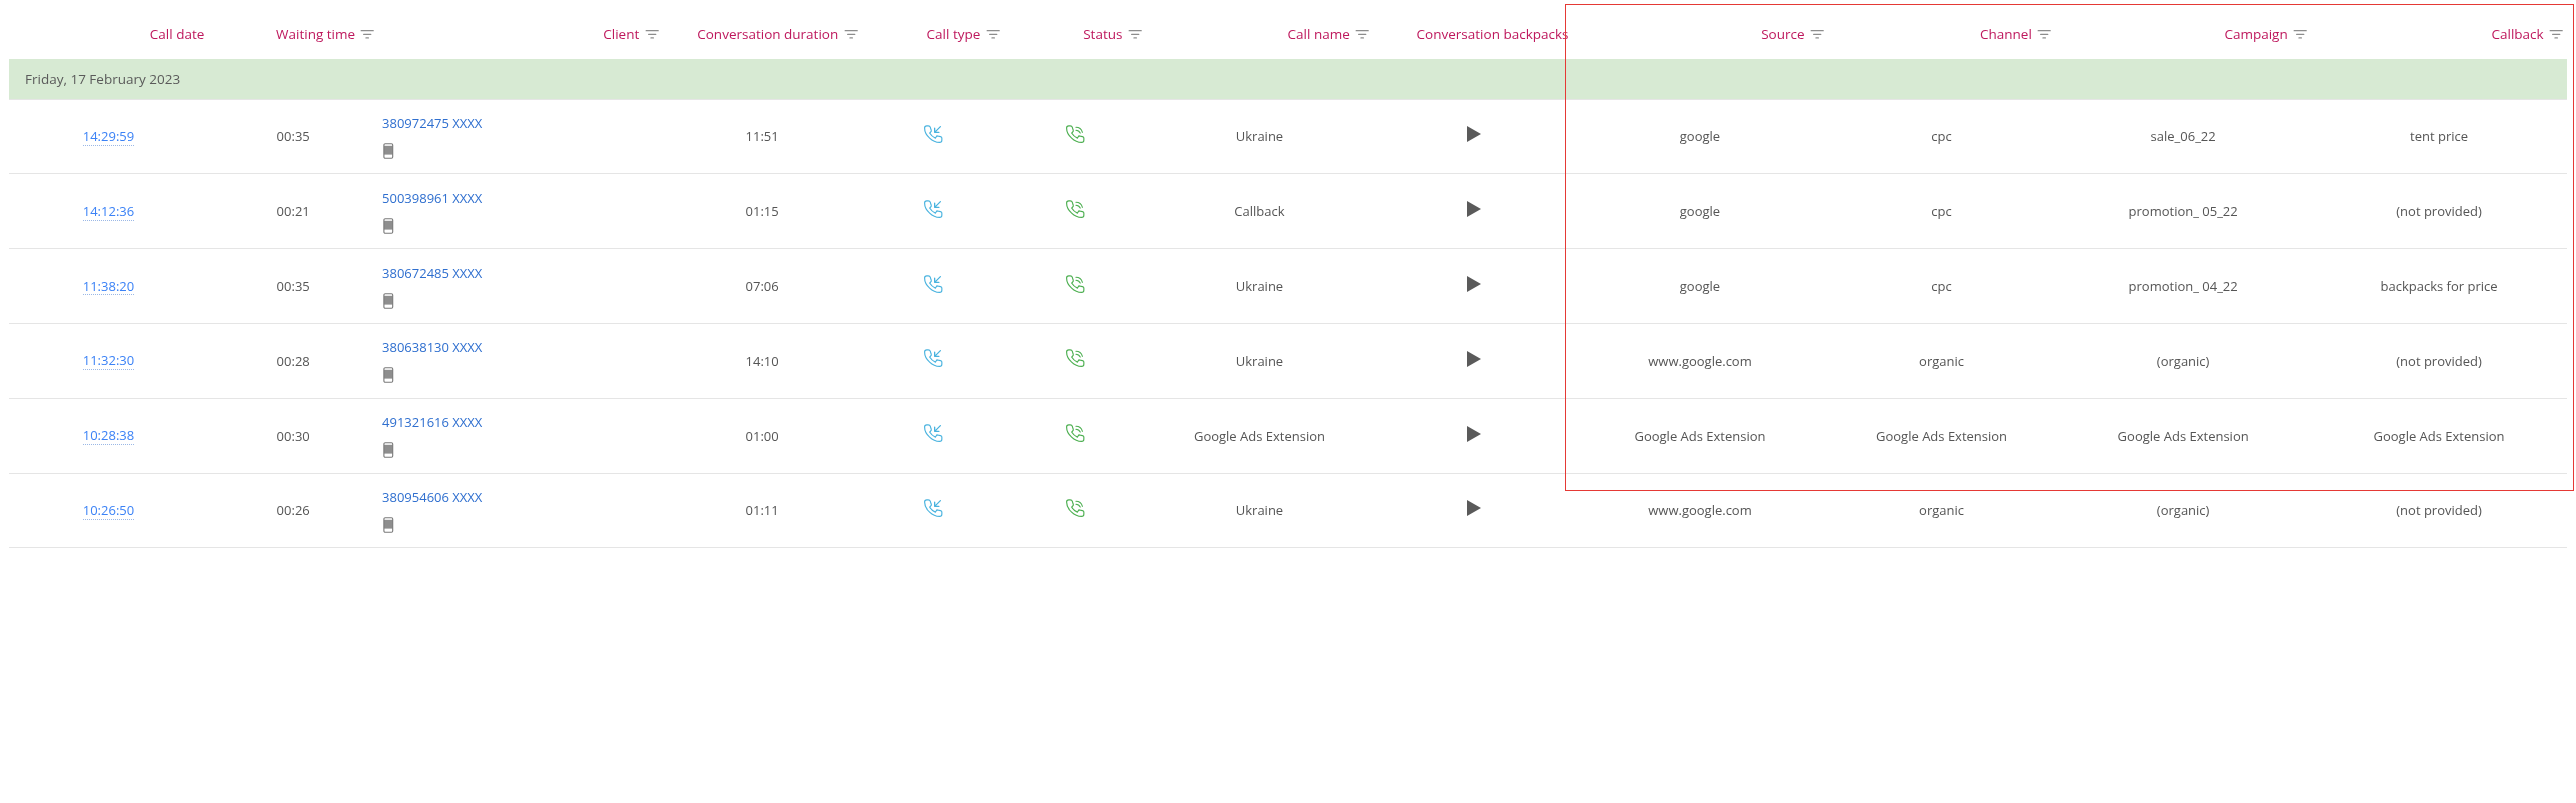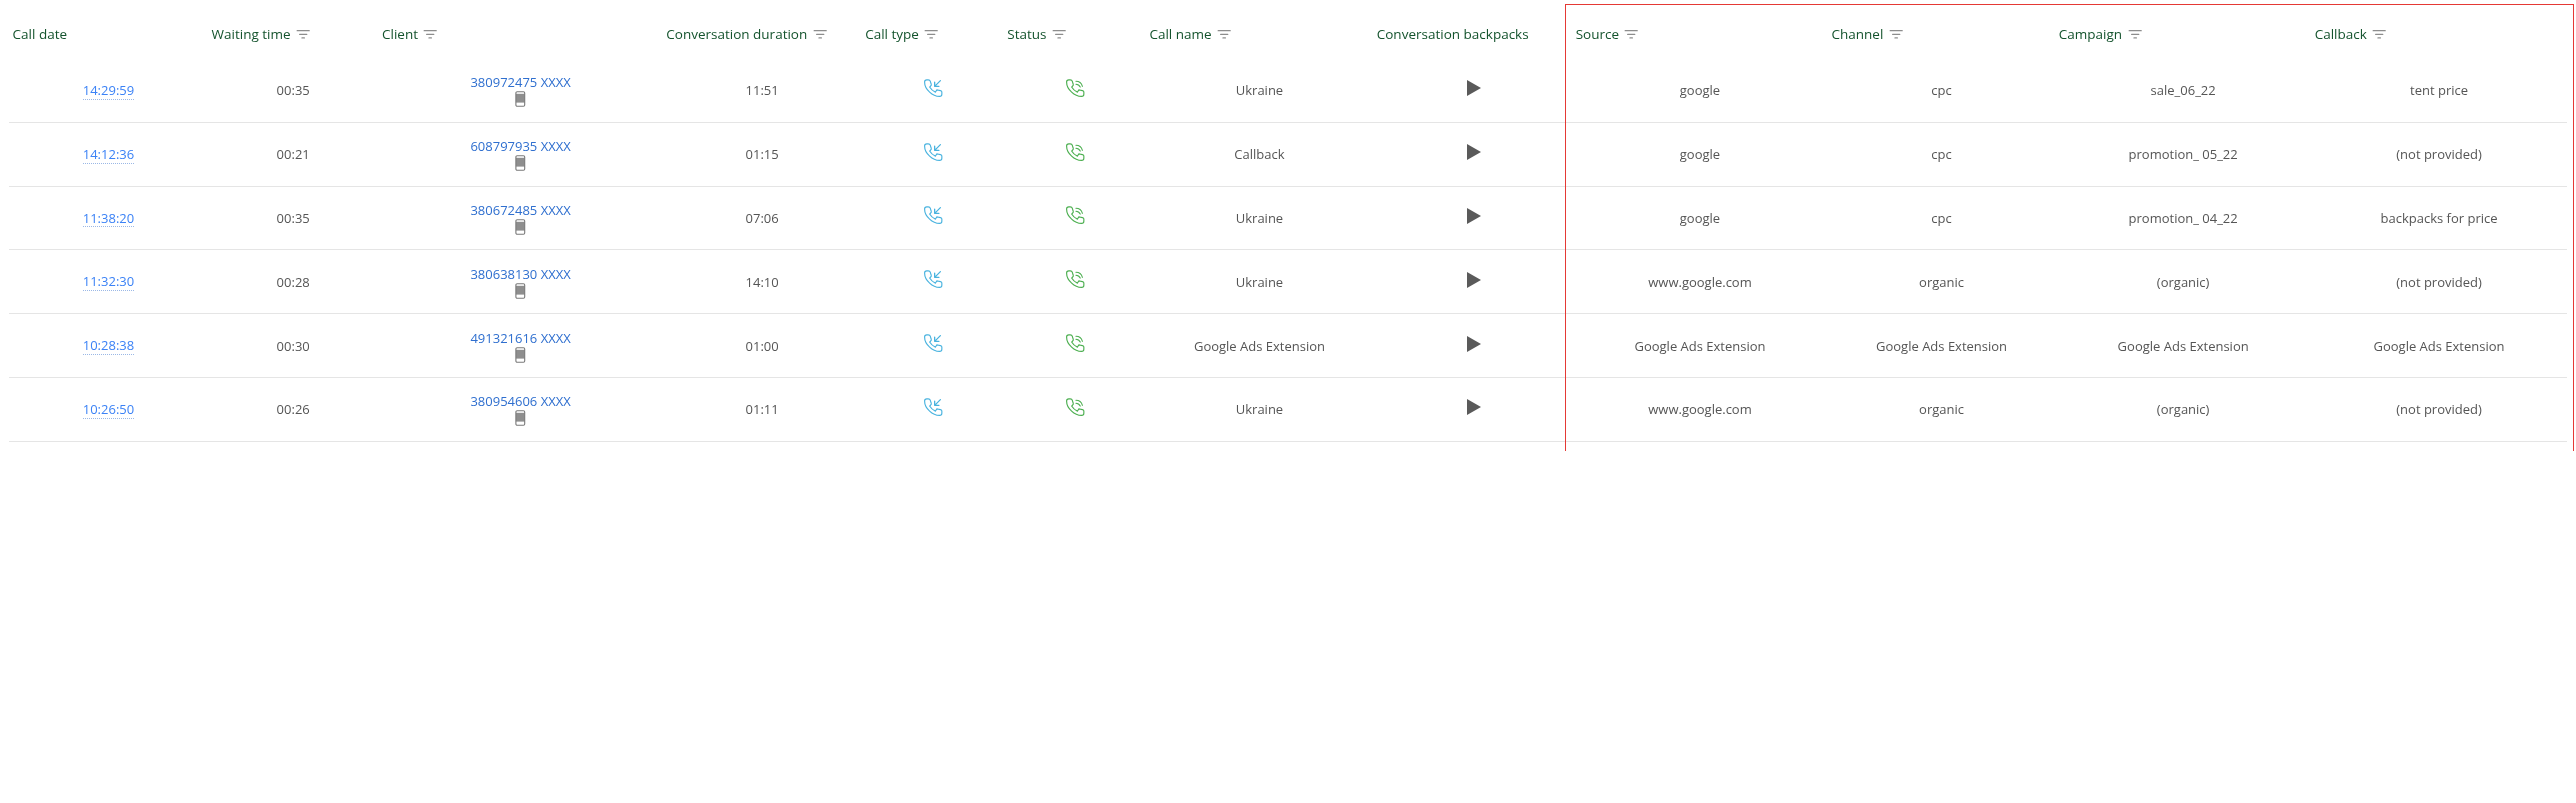--- a/index.html
+++ b/index.html
@@ -1,24 +1,24 @@
 <!DOCTYPE html>
 <html style="font-size:14.4px"><head>
 <meta charset="utf-8">
 <style>
   *{box-sizing:border-box;margin:0;padding:0}
   body{font-family:'Segoe UI',-apple-system,'Open Sans',Arial,sans-serif;font-size:13.5px;color:#555;background:#fff;padding:9px}
   .tbl{width:100%;border-collapse:collapse;table-layout:fixed}
-  .tbl th{font-weight:400;color:#14532d;text-align:left;padding:16px 3.6px;vertical-align:middle;font-size:13.5px}
+  .tbl th{font-weight:400;color:#be185d;text-align:right;padding:16px 3.6px;vertical-align:middle;font-size:13.5px}
   .tbl td{text-align:center;padding:14.4px 3.6px;border-bottom:0.9px solid #e5e5e5;vertical-align:middle;font-size:13px;color:#555}
   .hdr-inner{display:inline-flex;align-items:center;gap:5.4px;justify-content:center}
   .filter-ico{width:14.4px;height:12.6px;display:inline-block;color:#8d8d8d}
   .group-row td{background:#d7ead3;text-align:left;padding:10.8px 16px;color:#5a5a5a;font-size:13.5px}
   .time-link{color:#3b82f6;border-bottom:0.9px dotted #9bb8e6;text-decoration:none;display:inline-block;line-height:1.3}
-  .client-stack{display:flex;flex-direction:column;align-items:center;gap:0}
+  .client-stack{display:flex;flex-direction:column;align-items:flex-start;gap:11px}
   .client-num{color:#2f6fcf;text-decoration:none;font-size:13px;white-space:nowrap}
   .device-ico{width:12.6px;height:16px;color:#7a7a7a}
   .call-in{width:23px;height:23px;color:#49b3df}
   .call-st{width:23px;height:23px;color:#4caf50}
   .play-ico{width:20px;height:20px;color:#5a5a5a}
   .highlight-box{position:absolute;border:1.3px solid #e53935;pointer-events:none}
   .wrap{position:relative}
   col.c1{width:7%} col.c2{width:6%} col.c3{width:10%} col.c4{width:7%}
   col.c5{width:5%} col.c6{width:5%} col.c7{width:8%} col.c8{width:7%}
   col.c9{width:9%} col.c10{width:8%} col.c11{width:9%} col.c12{width:9%}
@@ -126,20 +126,23 @@
               <span>Callback</span>
               <svg class="filter-ico" viewBox="0 0 24 18">
                 <line x1="2" y1="3" x2="22" y2="3" stroke="currentColor" stroke-width="2.2" stroke-linecap="round"></line>
                 <line x1="6" y1="9" x2="18" y2="9" stroke="currentColor" stroke-width="2.2" stroke-linecap="round"></line>
                 <line x1="10" y1="15" x2="14" y2="15" stroke="currentColor" stroke-width="2.2" stroke-linecap="round"></line>
               </svg>
             </span></th>
         </tr>
       </thead>
   <tbody id="tbody">
+        <tr class="group-row">
+          <td colspan="12">Friday, 17 February 2023</td>
+        </tr>
         <tr>
           <td><a class="time-link">14:29:59</a></td>
           <td>00:35</td>
           <td>
             <div class="client-stack">
               <a class="client-num">380972475 XXXX</a>
               <svg class="device-ico" viewBox="0 0 14 20">
                 <rect x="1.5" y="1" width="11" height="18" rx="1.5" fill="none" stroke="currentColor" stroke-width="1.4"></rect>
                 <rect x="1.5" y="3.5" width="11" height="11" fill="currentColor" opacity="0.85"></rect>
               </svg>
@@ -162,21 +165,21 @@
           <td>google</td>
           <td>cpc</td>
           <td>sale_06_22</td>
           <td>tent price</td>
         </tr>
         <tr>
           <td><a class="time-link">14:12:36</a></td>
           <td>00:21</td>
           <td>
             <div class="client-stack">
-              <a class="client-num">608797935 XXXX</a>
+              <a class="client-num">500398961 XXXX</a>
               <svg class="device-ico" viewBox="0 0 14 20">
                 <rect x="1.5" y="1" width="11" height="18" rx="1.5" fill="none" stroke="currentColor" stroke-width="1.4"></rect>
                 <rect x="1.5" y="3.5" width="11" height="11" fill="currentColor" opacity="0.85"></rect>
               </svg>
             </div>
           </td>
           <td>01:15</td>
           <td><svg class="call-in" viewBox="0 0 32 32">
               <path d="M8 4 Q5 4 5 7 Q5 15 12 21 Q18 27 26 27 Q29 27 29 24 L29 21 Q29 19.5 27 19 L23 18 Q21.5 18 21 19.5 L20 21 Q15 19 12 14 L13.5 12.5 Q15 11.5 14 9.5 L13 6 Q12.5 4 10 4 Z" fill="none" stroke="currentColor" stroke-width="1.6" stroke-linejoin="round"></path>
               <path d="M27 5 L19 13 M19 13 L19 7 M19 13 L25 13" fill="none" stroke="currentColor" stroke-width="1.8" stroke-linecap="round"></path>

